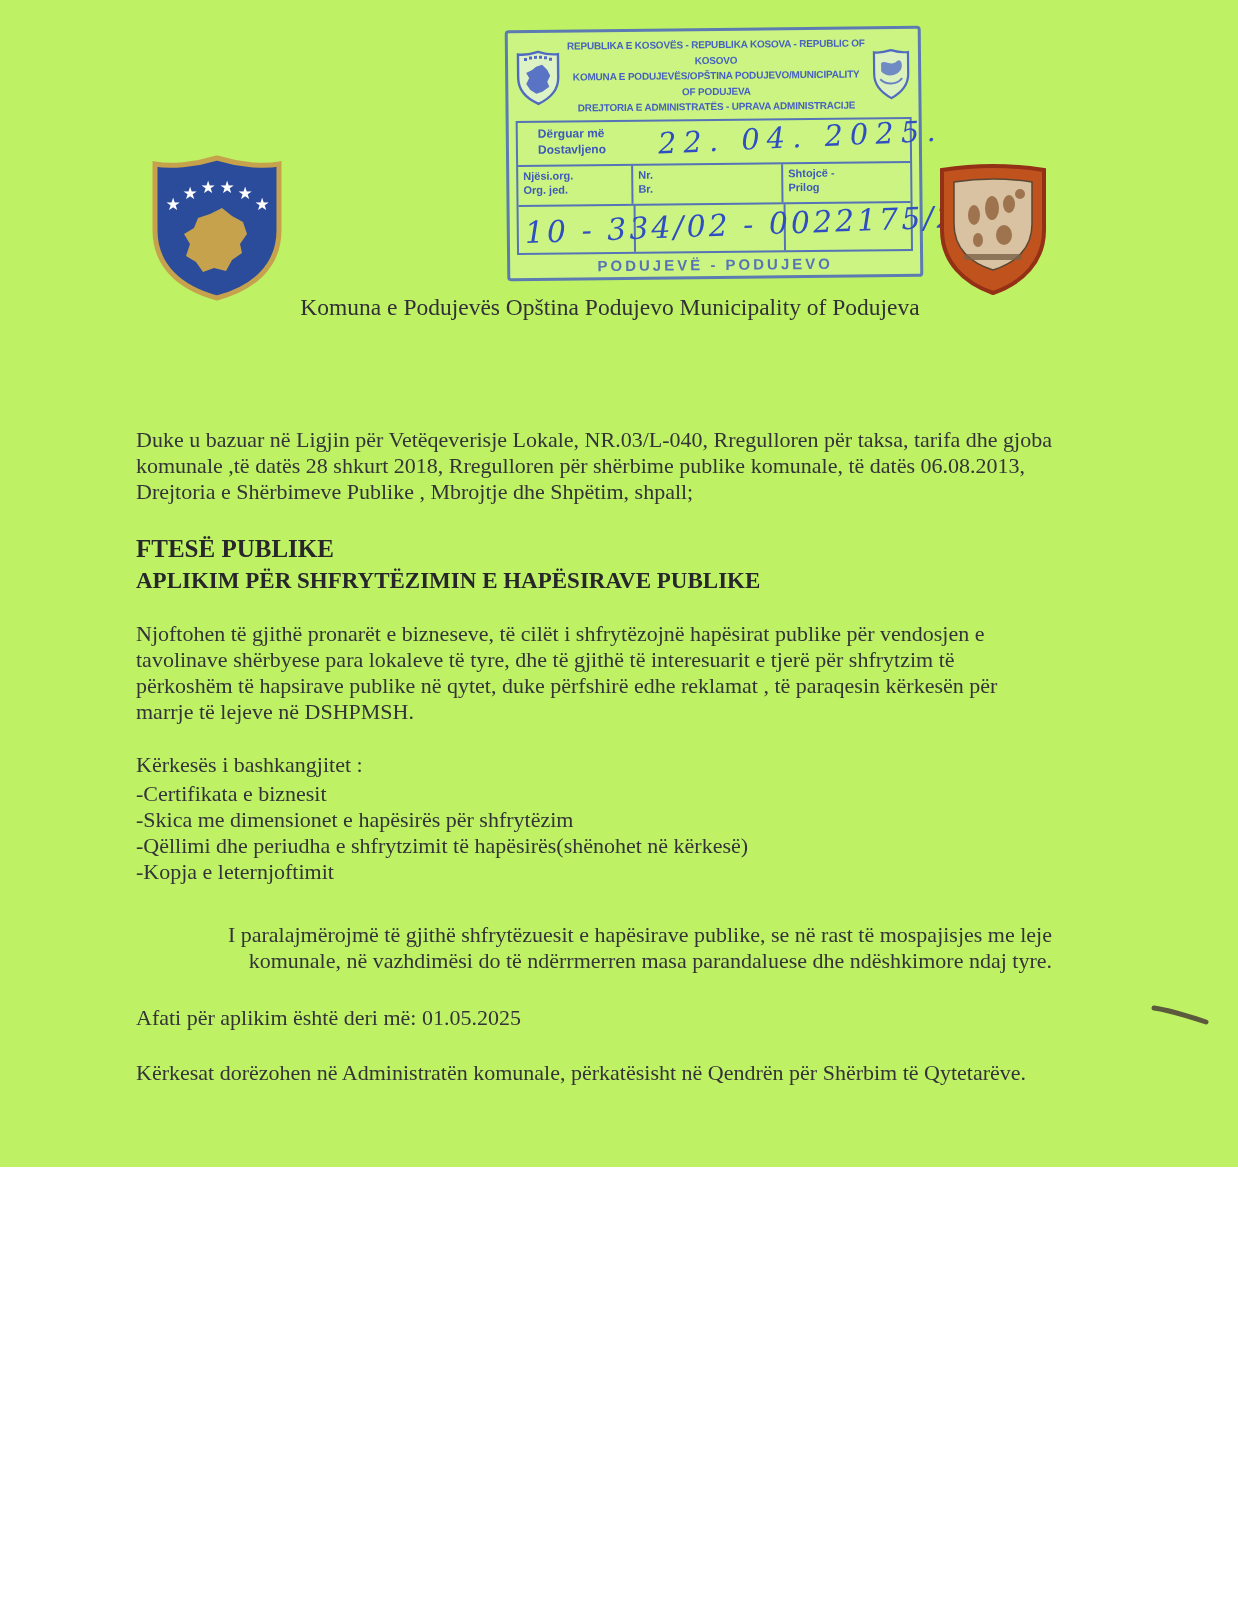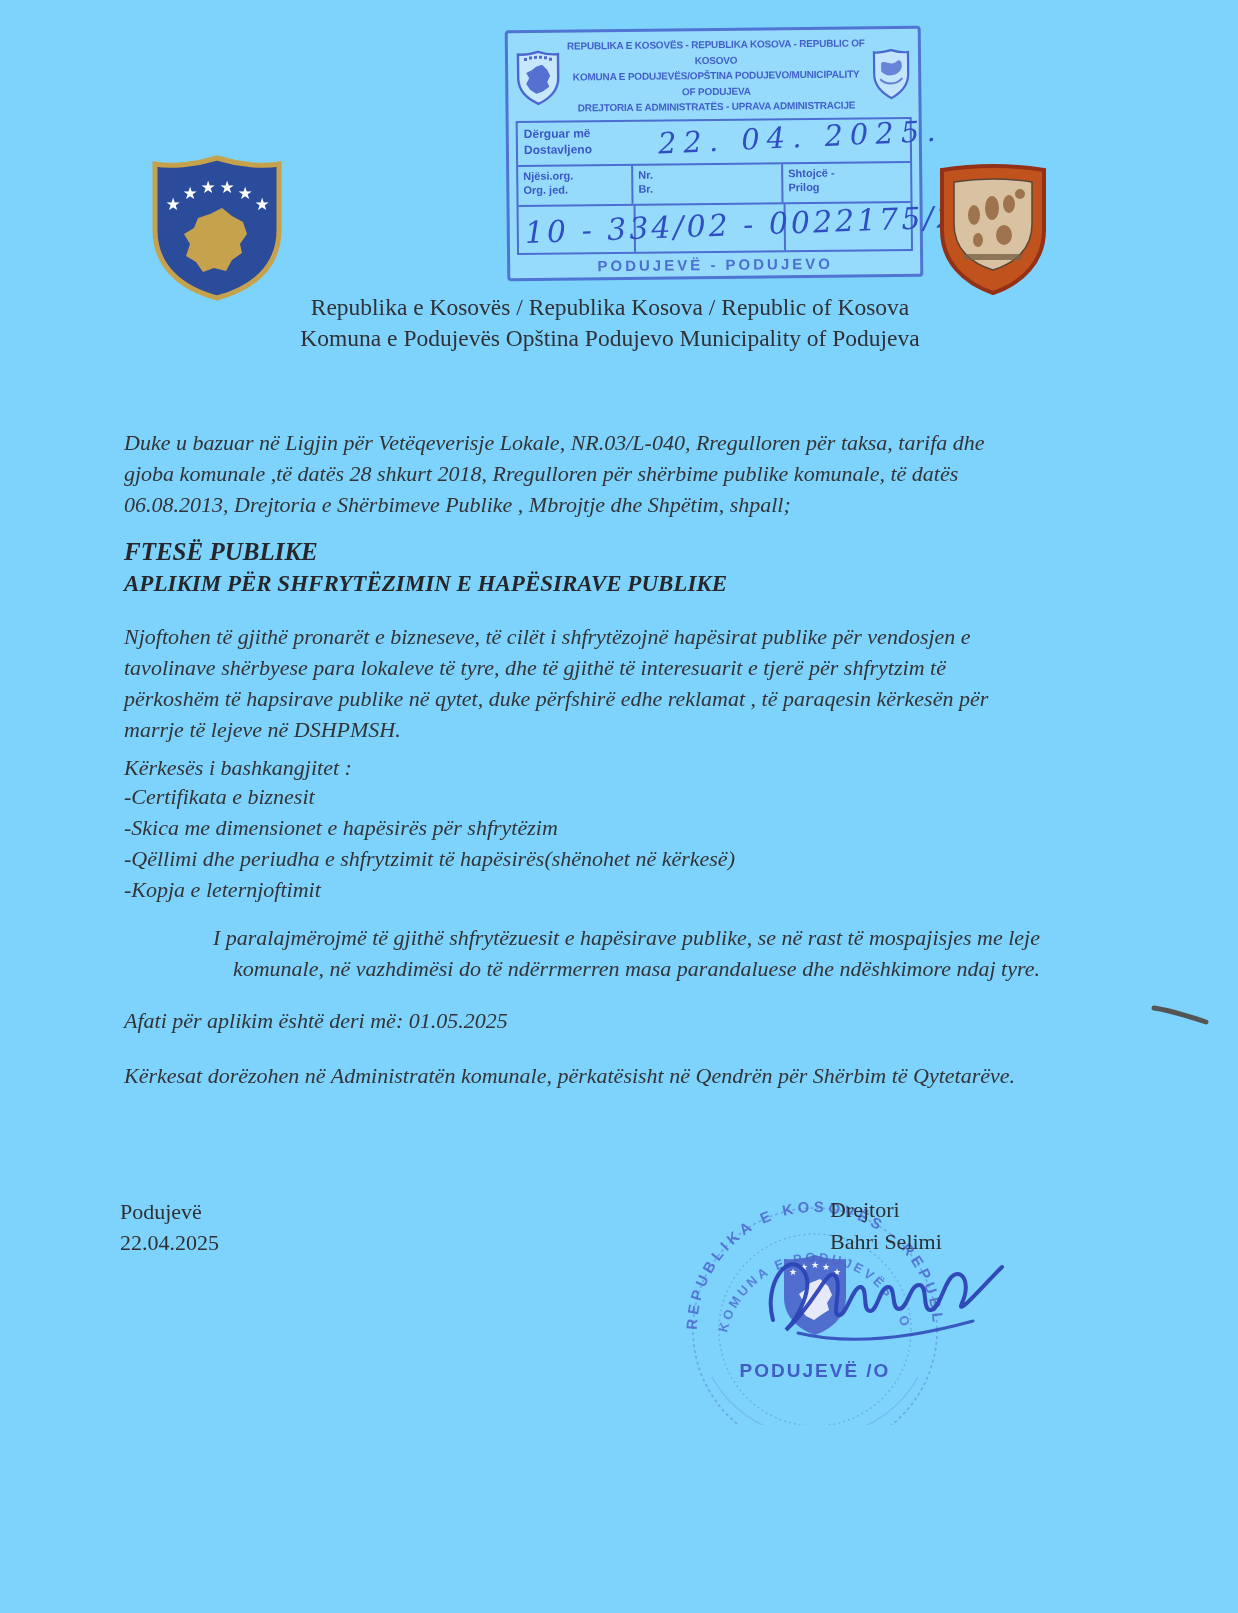--- a/index.html
+++ b/index.html
@@ -1,21 +1,21 @@
 <!DOCTYPE html>
 <html><head>
 <meta charset="utf-8">
 <style>
   * { box-sizing: border-box; }
   html, body { margin:0; padding:0; background:#ffffff; }
   .page {
     position: relative;
-    width: 1238px; height: 1613px;
+    width: 1238px; height: 1167px;
     margin: 0 auto;
-    background: #7dd3fc;
+    background: #bef264;
     overflow: hidden;
     font-family: "Liberation Serif", serif;
     color: #2f2f33;
   }
 
   
   .registry-stamp {
     position: absolute; left: 506px; top: 28px; width: 416px;
     border: 3px solid rgba(56,82,196,.75);
     border-radius: 4px;
@@ -23,21 +23,21 @@
     color: rgba(50,76,190,.92);
     font-family: "Liberation Sans", sans-serif;
     transform: rotate(-0.6deg);
     background: rgba(255,255,255,.2);
   }
   .stamp-header { display:flex; align-items:center; gap:6px; padding: 2px 2px 4px 2px; }
   .stamp-header-lines { flex:1; text-align:center; font-size:10px; font-weight:700;
     line-height:1.55; letter-spacing:-0.2px; color: rgba(56,82,196,.9); }
   .stamp-table { border: 2px solid rgba(56,82,196,.8); margin: 0 2px; }
   .stamp-row1 { display:flex; border-bottom:2px solid rgba(56,82,196,.8); height:44px; position:relative; }
-  .stamp-field-label { padding:3px 6px; font-size:12px; font-weight:700; line-height:1.35; }
+  .stamp-field-label { padding:3px 20px; font-size:12px; font-weight:700; line-height:1.35; }
   .hand-date {
     position:absolute; left:140px; top:0px;
     font-family: "DejaVu Serif", serif; font-style: italic;
     font-size:29px; letter-spacing:7px; color:#2f4ec2;
     transform: rotate(-2deg); white-space:nowrap;
   }
   .stamp-row2 { display:flex; border-bottom:2px solid rgba(56,82,196,.8); height:40px; }
   .stamp-cell { padding:2px 5px; font-size:11px; font-weight:700; line-height:1.35; }
   .stamp-cell.c1 { width:115px; border-right:2px solid rgba(56,82,196,.8); }
   .stamp-cell.c2 { width:150px; border-right:2px solid rgba(56,82,196,.8); }
@@ -59,22 +59,22 @@
   .emblem-left  { position:absolute; left:148px;  top:152px; }
   .emblem-right { position:absolute; left:934px; top:160px; }
 
   
   .center-header { position:absolute; left:110px; top:292px; width:1000px;
     text-align:center; font-size:23.5px; line-height:31px; color:#303036; }
   .department-line { position:absolute; left:120px; top:370px; width:960px;
     font-size:23px; letter-spacing:.4px; color:#2c2c31; }
 
   
-  .bodyblock { position:absolute; left:124px; width:916px; font-size:22px;
-    line-height:31px; color:#333338;font-style:italic; }
+  .bodyblock { position:absolute; left:136px; width:916px; font-size:22px;
+    line-height:26px; color:#333338; }
   .p-intro      { top:427px; }
   .t-call       { top:536px; font-weight:700; font-size:25px; color:#26262b; }
   .t-call-sub   { top:568px; font-weight:700; font-size:23px; color:#26262b; }
   .p-notice     { top:621px; }
   .p-attach-h   { top:752px; }
   .p-attach-l   { top:781px; }
   .p-warning    { top:922px;text-align:right; }
   .p-deadline   { top:1005px; }
   .p-submission { top:1060px; }
 
@@ -172,21 +172,20 @@
         <ellipse cx="75" cy="44" rx="6" ry="9"></ellipse>
         <ellipse cx="70" cy="75" rx="8" ry="10"></ellipse>
         <ellipse cx="44" cy="80" rx="5" ry="7"></ellipse>
         <circle cx="86" cy="34" r="5"></circle>
       </g>
       <rect x="30" y="94" width="58" height="6" rx="3" fill="#7a6248" opacity=".8"></rect>
     </svg>
   </div>
 
   <div class="center-header">
-    <div>Republika e Kosovës / Republika Kosova / Republic of Kosova</div>
     <div>Komuna e Podujevës  Opština Podujevo  Municipality of Podujeva</div>
   </div>
 
   <div class="bodyblock p-intro">Duke u bazuar në Ligjin për Vetëqeverisje Lokale, NR.03/L-040, Rregulloren për taksa, tarifa dhe gjoba komunale ,të datës 28 shkurt 2018, Rregulloren për shërbime publike komunale, të datës 06.08.2013, Drejtoria e Shërbimeve Publike , Mbrojtje dhe Shpëtim, shpall;</div>
 
   <div class="bodyblock t-call-sub">APLIKIM PËR SHFRYTËZIMIN E HAPËSIRAVE  PUBLIKE</div>
   <div class="bodyblock t-call">FTESË PUBLIKE</div>
 
   <div class="bodyblock p-notice">Njoftohen të gjithë pronarët e bizneseve, të cilët i shfrytëzojnë hapësirat publike për vendosjen e tavolinave shërbyese para lokaleve të tyre, dhe të gjithë të interesuarit e tjerë për shfrytzim të përkoshëm të hapsirave publike  në qytet, duke përfshirë edhe reklamat , të paraqesin kërkesën për marrje të lejeve në DSHPMSH.</div>
 

